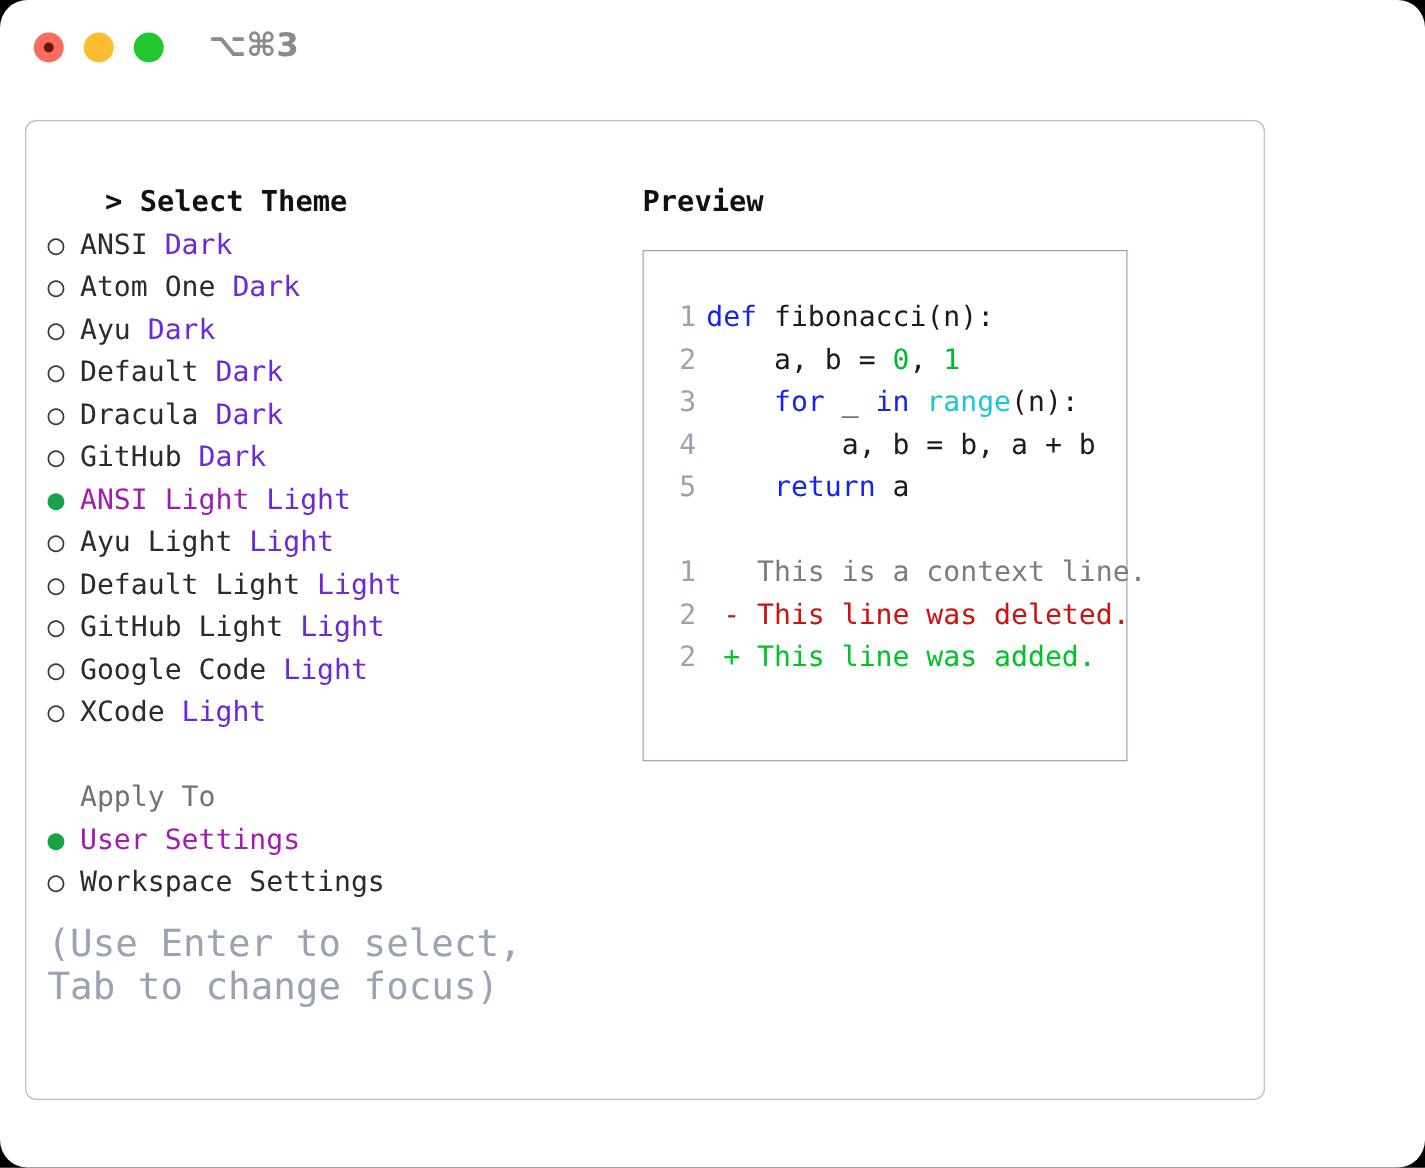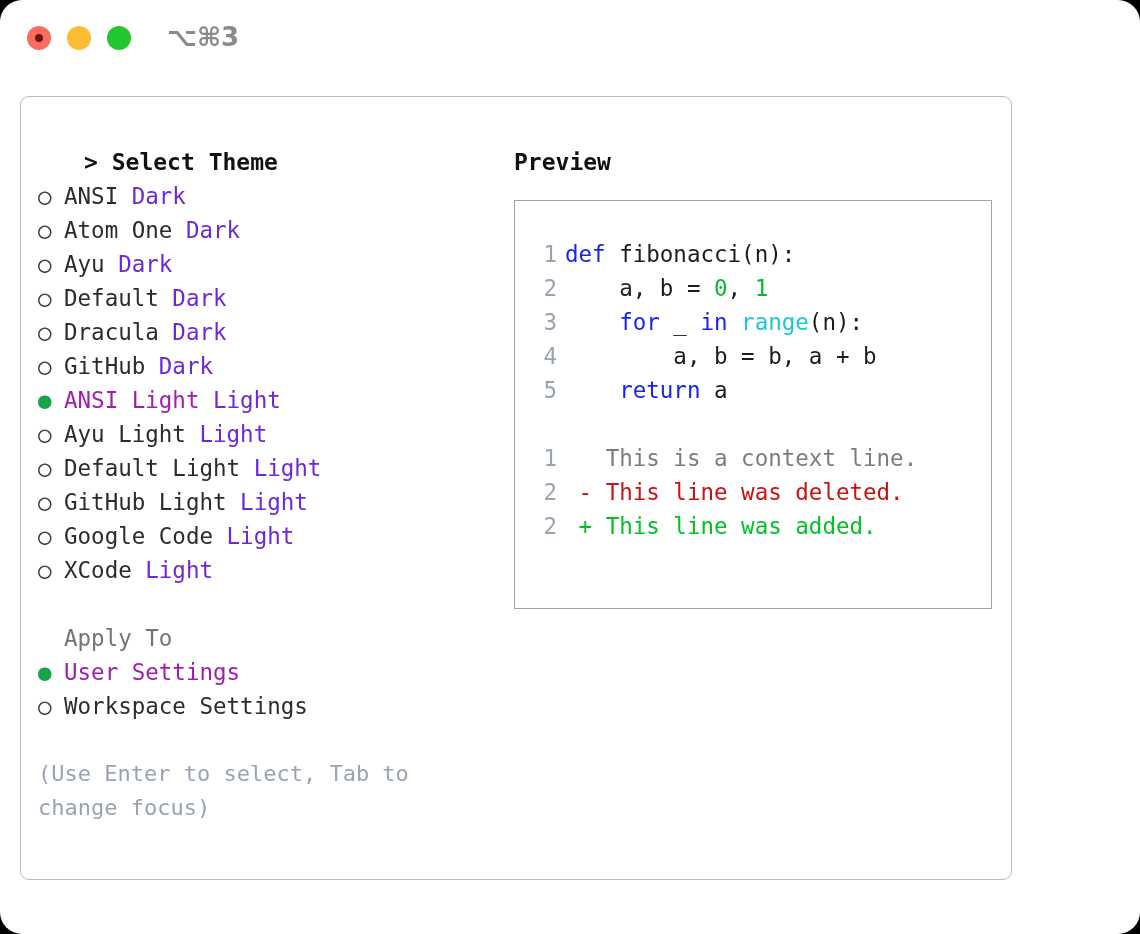--- a/index.html
+++ b/index.html
@@ -121,22 +121,22 @@
     height: 34px;
     line-height: 34px;
     font-size: 22.5px;
     color: #737373;
     white-space: pre;
     padding-left: 26px;
     margin-top: 34px;
   }
 
   .hint {
-    margin-top: 34px;
-    font-size: 22px;
+    margin-top: 16px;
+    font-size: 30px;
     line-height: 34px;
     color: #9aa3b2;
     width: 410px;
   }
 
   
   .right-col {
     position: absolute;
     left: 480px;
     top: 48px;
@@ -145,21 +145,21 @@
   }
   .preview-title {
     font-size: 23px;
     font-weight: bold;
     color: #111111;
     height: 34px;
     line-height: 34px;
   }
   .preview-box {
     margin-top: 21px;
-    width: 478px;
+    width: 388px;
     height: 409px;
     border: 1.6px solid #9aa6b8;
     box-sizing: border-box;
     background: #ffffff;
     padding: 36px 0 0 0;
   }
 
   .code-line, .diff-line {
     height: 34px;
     line-height: 34px;

